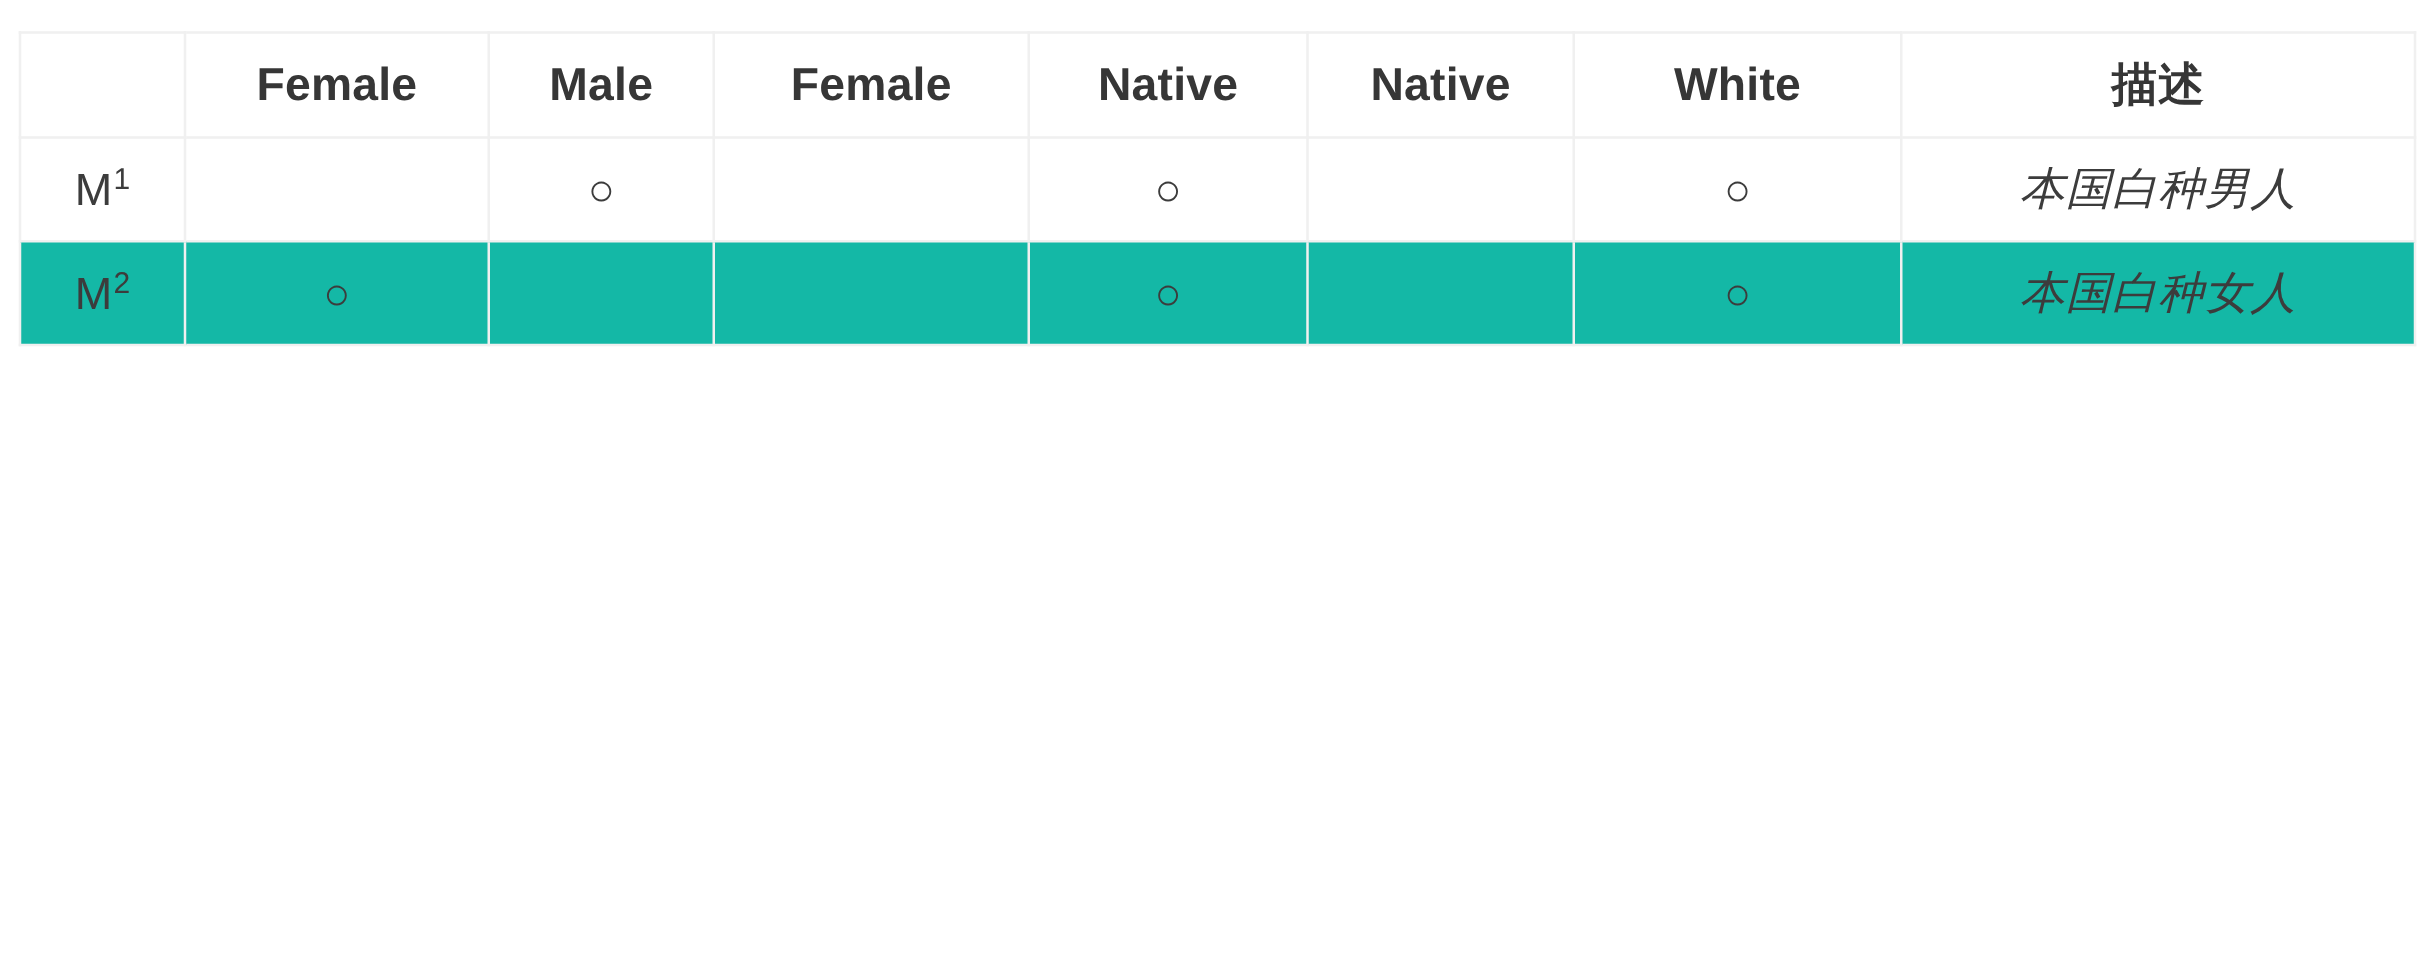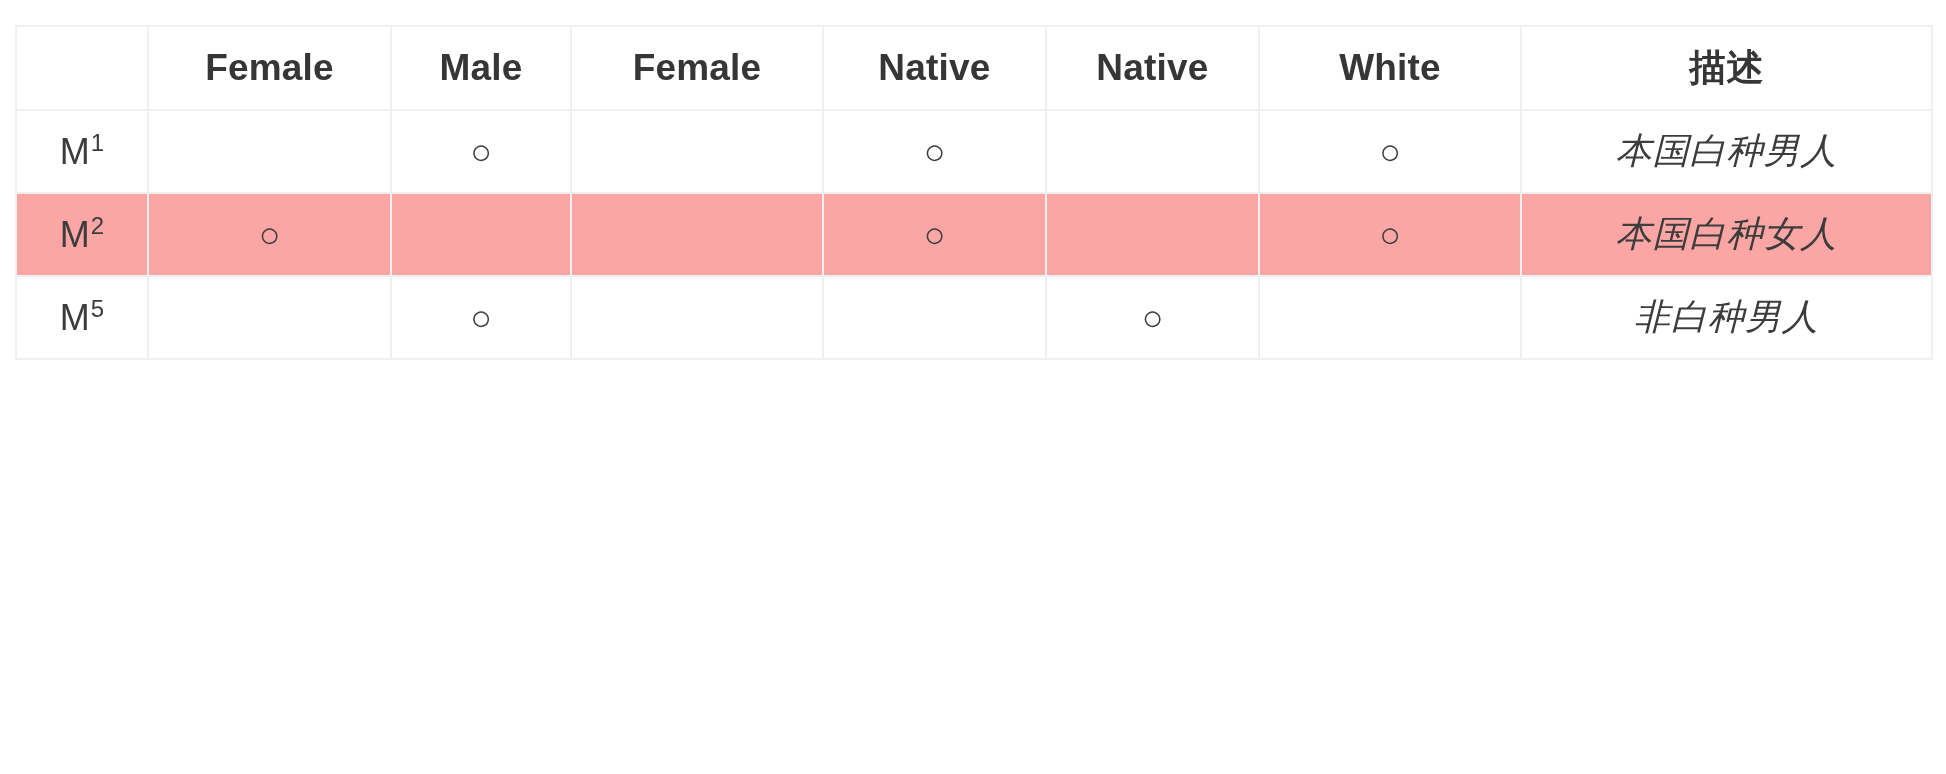--- a/index.html
+++ b/index.html
@@ -57,21 +57,21 @@
     font-weight: bold;
     color: #363636;
     letter-spacing: 0.2px;
     background: #ffffff;
   }
 
   table.matrix thead th.corner { background: #ffffff; }
 
   table.matrix tbody tr { height: 83px; padding-left: 19px; }
   table.matrix tbody tr.odd  td { background: #ffffff; }
-  table.matrix tbody tr.even td { background: #fca5a5; }
+  table.matrix tbody tr.even td { background: #14b8a6; }
 
   table.matrix tbody td {
     font-size: 36px;
     font-weight: normal;
     color: #3c3c3c;
   }
 
   td.rowlabel {
     font-size: 38px;
     color: #3c3c3c;
@@ -145,27 +145,17 @@
         <td><span class="mark empty"></span></td>
         <td><span class="mark empty"></span></td>
         <td><span class="mark">○</span></td>
         <td><span class="mark empty"></span></td>
         <td><span class="mark">○</span></td>
         <td class="desc">本国白种女人</td>
       </tr>
 
 
 
-      <tr class="odd">
-        <td class="rowlabel"><span>M</span><span class="sup">5</span></td>
-        <td><span class="mark empty"></span></td>
-        <td><span class="mark">○</span></td>
-        <td><span class="mark empty"></span></td>
-        <td><span class="mark empty"></span></td>
-        <td><span class="mark">○</span></td>
-        <td><span class="mark empty"></span></td>
-        <td class="desc">非白种男人</td>
-      </tr>
 
 
     </tbody>
   </table>
 </div>
 
 </body></html>

